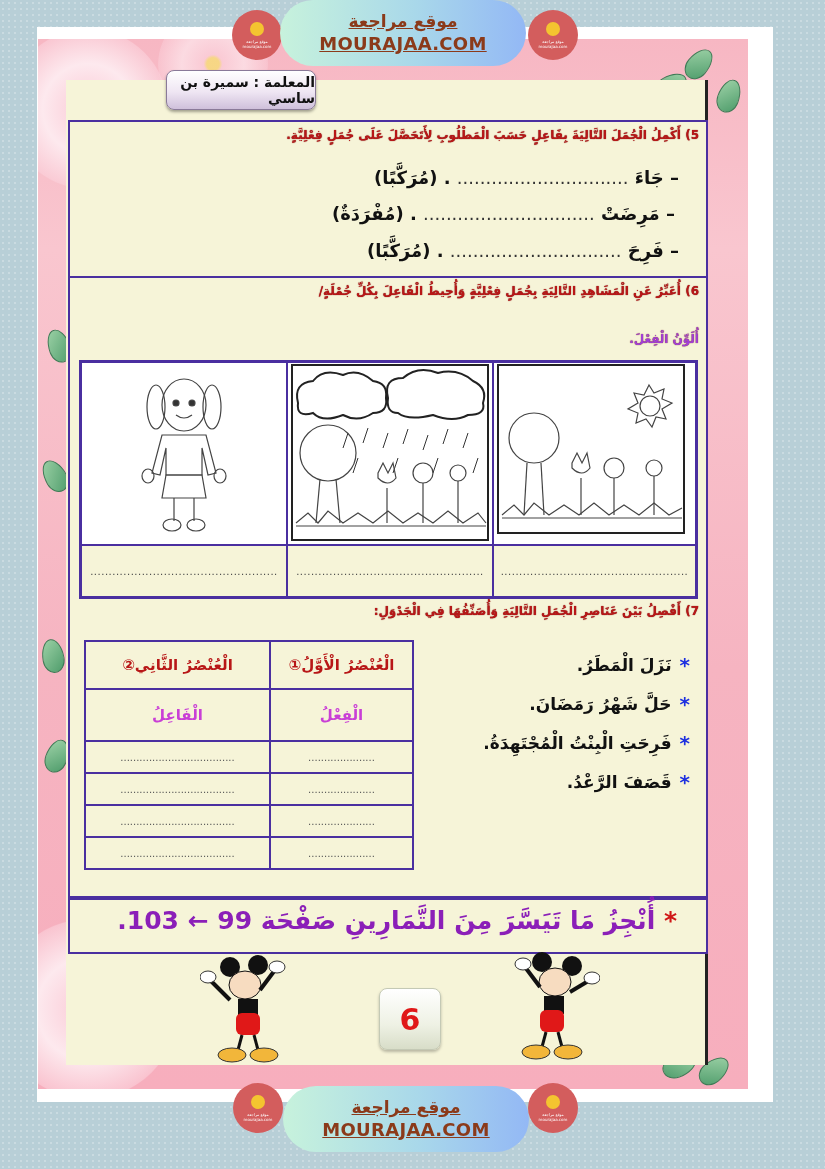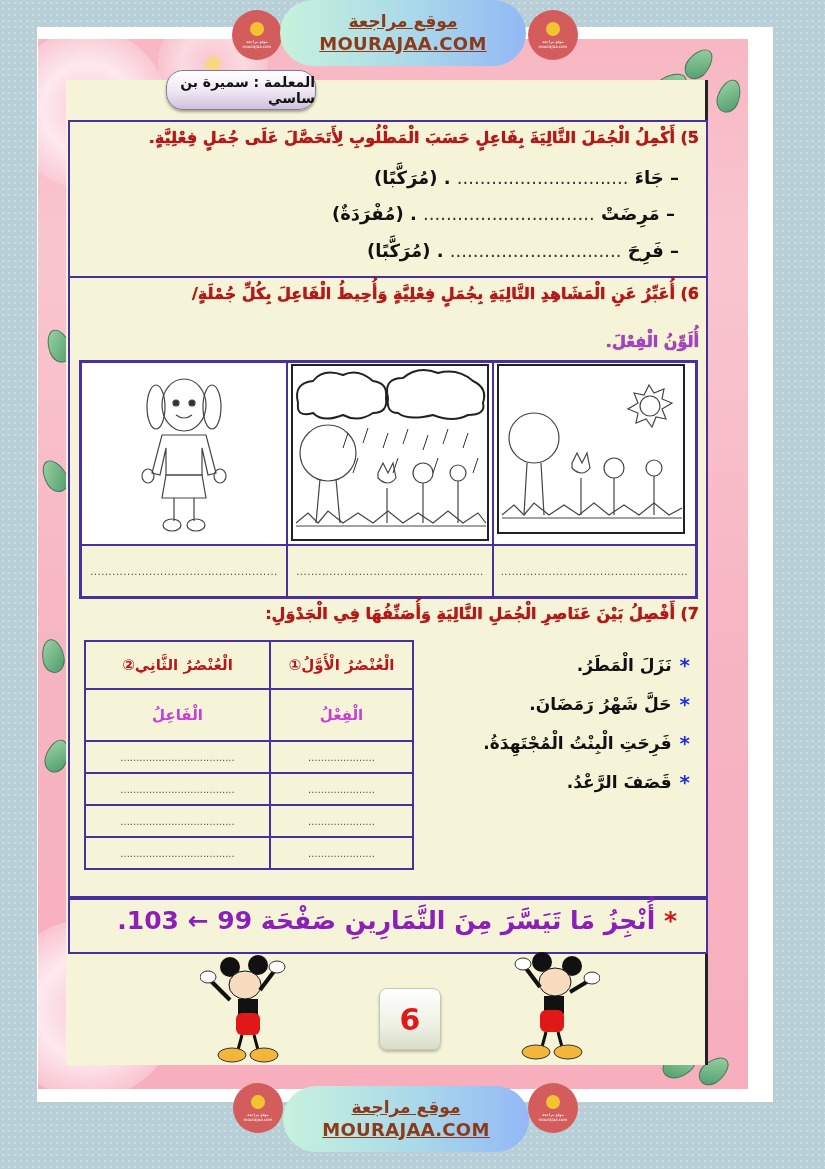--- a/index.html
+++ b/index.html
@@ -33,34 +33,34 @@
     position: absolute; width: 16px; height: 24px; border-radius: 50% 50% 50% 50% / 60% 60% 40% 40%;
     background: linear-gradient(180deg, #f5a6c0, #e77fa2);
   }
   .paper {
     position: absolute; left: 66px; top: 80px; width: 642px; height: 985px;
     background: #f6f4d8;
     border-right: 3px solid #222;
   }
   .teacher-badge {
     position: absolute; left: 166px; top: 70px; width: 150px; height: 40px;
-    border-radius: 17px;
+    border-radius: 8px;
     background: linear-gradient(180deg, #ffffff 0%, #efe6f3 55%, #cfc0db 100%);
     border: 1px solid #8a7a99;
     box-shadow: 0 2px 3px rgba(0,0,0,0.35);
     display: flex; align-items: center; justify-content: center;
     font-weight: bold; font-size: 14px; color: #111;
     direction: rtl;
   }
   .box {
     position: absolute; border: 2px solid #4a2fa0; background: #f6f4d8;
   }
   .q-title {
     position: absolute; direction: rtl; font-weight: bold; color: #b81717;
-    font-size: 16px; white-space: nowrap; text-shadow: 0 0 1px #6d0b0b;
+    font-size: 12px; white-space: nowrap; text-shadow: 0 0 1px #6d0b0b;
   }
   .q-title .purple { color: #a13fd6; }
   .line-item {
     position: absolute; direction: rtl; font-weight: bold; font-size: 18px; color: #111;
     white-space: nowrap;
   }
   .dots { color: #333; font-weight: normal; letter-spacing: 0px; }
   .scene-table {
     position: absolute; left: 79px; top: 360px; width: 619px; height: 239px;
     border: 2px solid #4a2fa0; display: grid;

